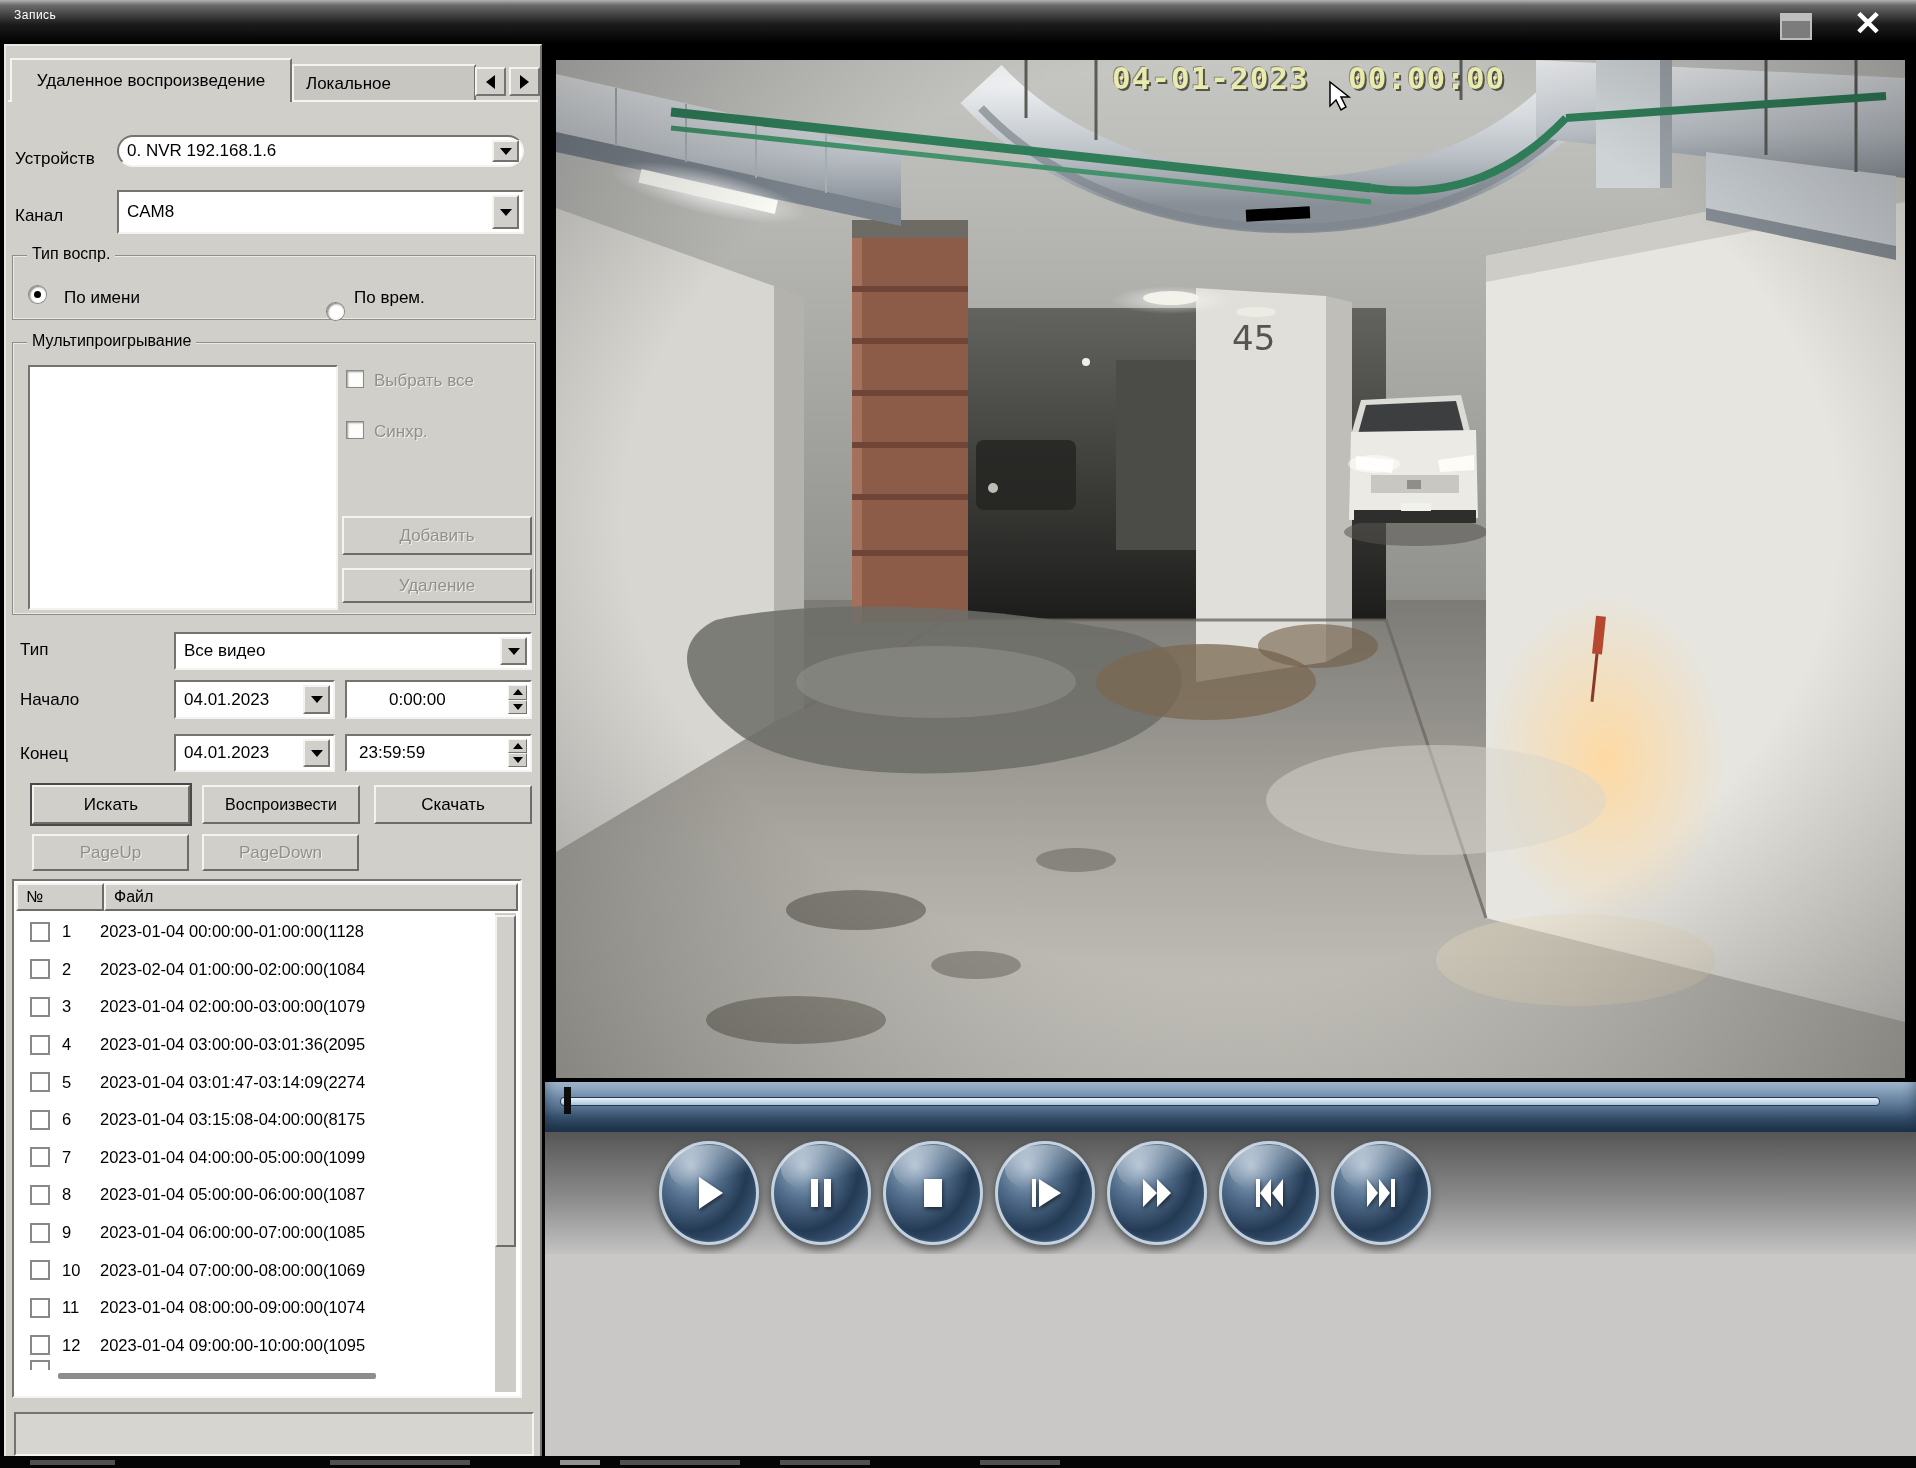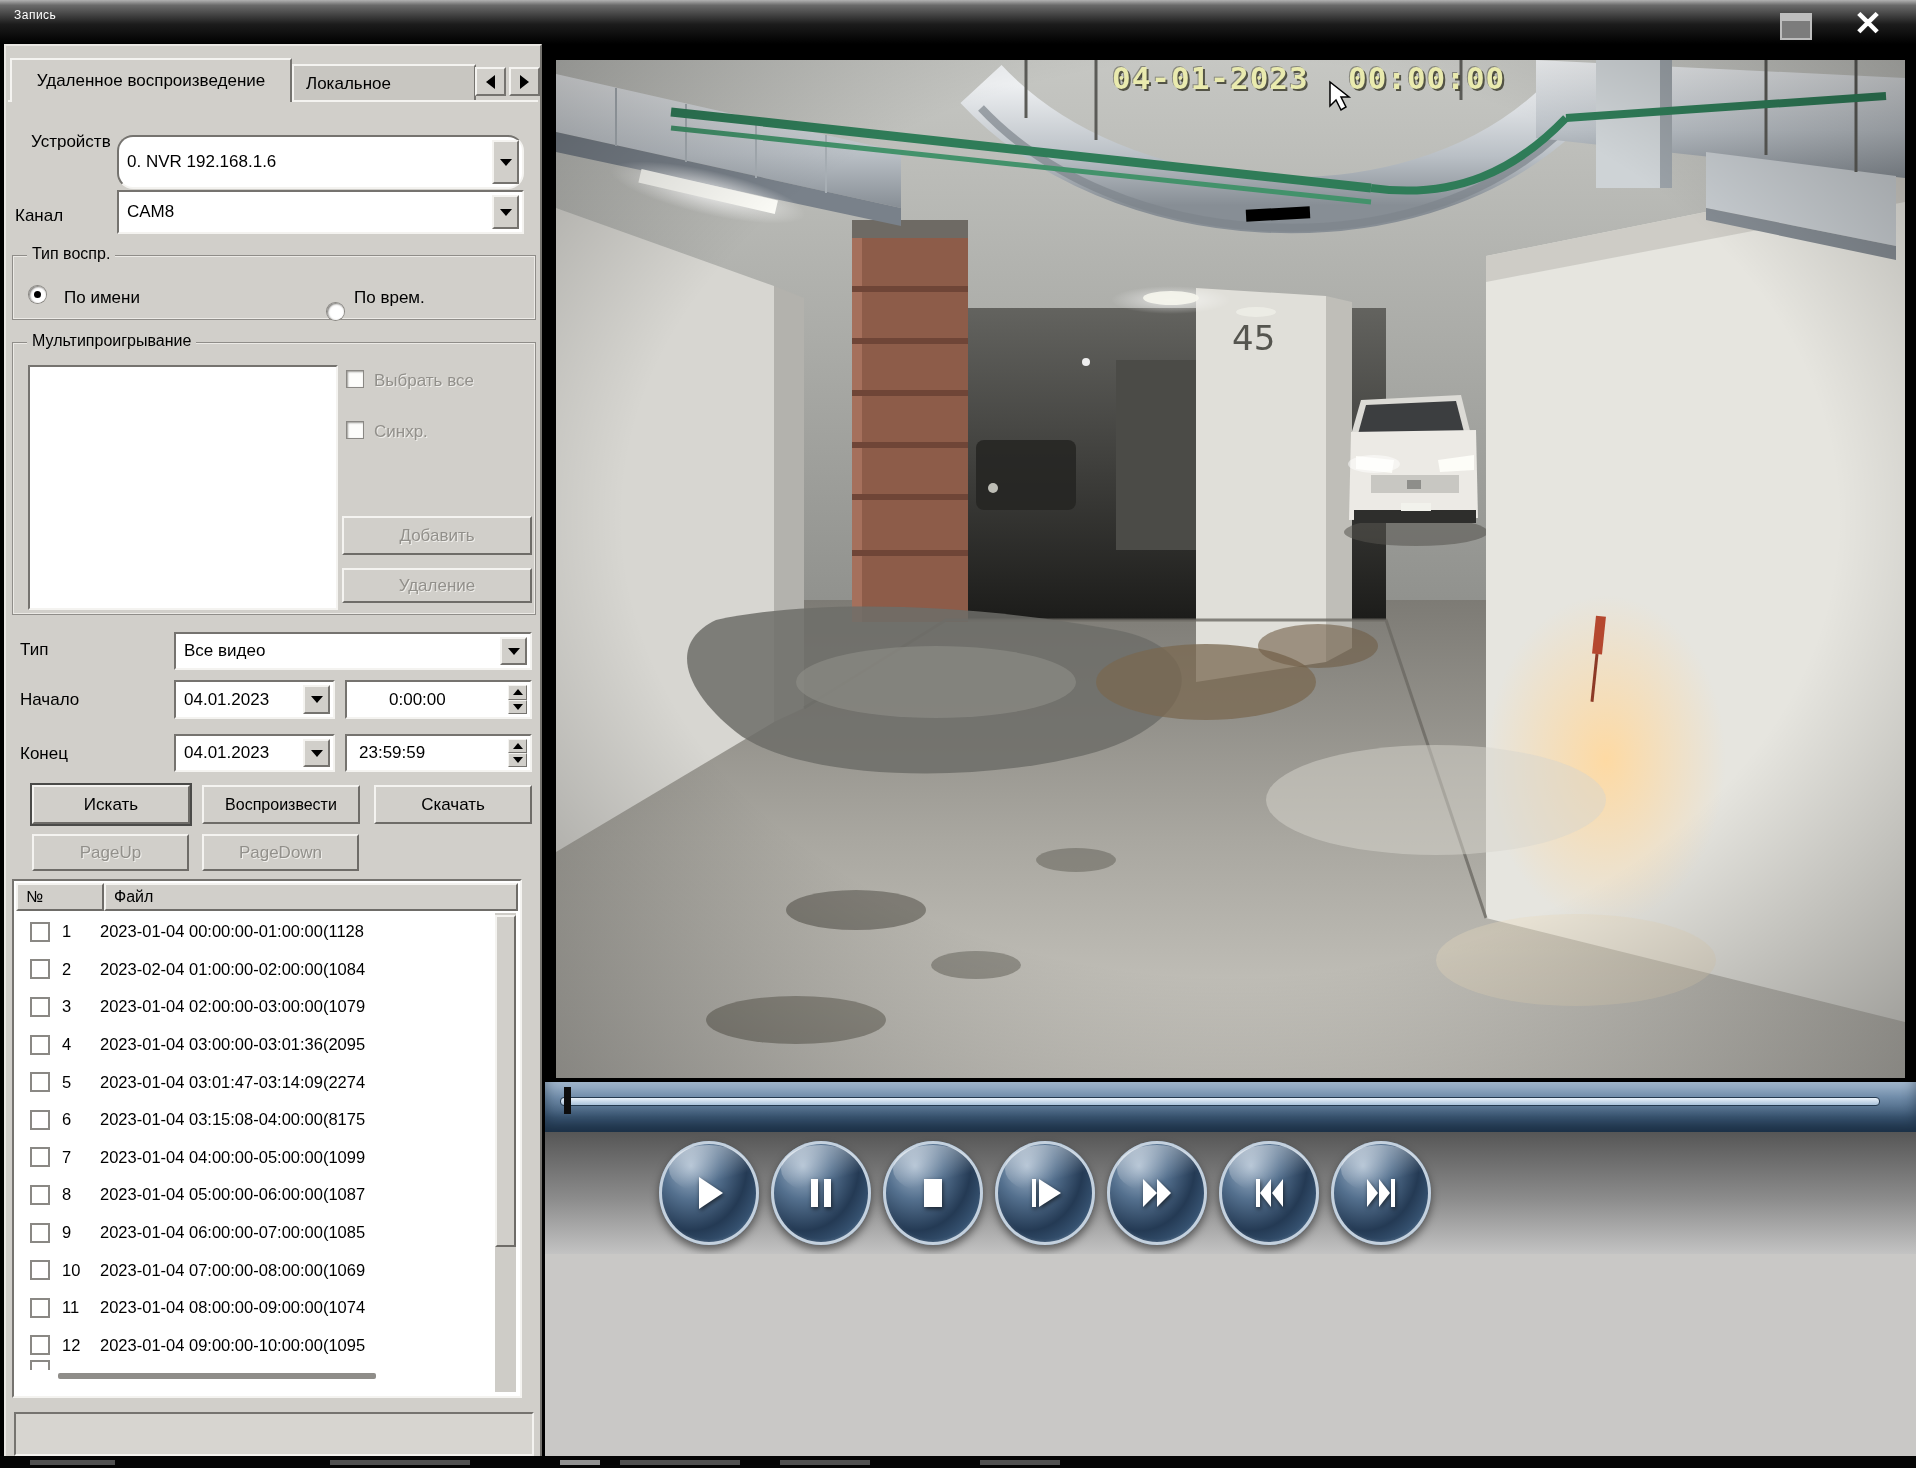--- a/index.html
+++ b/index.html
@@ -138,22 +138,22 @@
     <div class="abs tab active">
       <span>Удаленное воспроизведение</span>
     </div>
     <div class="abs tab-arrow" style="left:469px;">
         <i class="tri-left"></i>
       </div>
     <div class="abs tab-arrow" style="left:503px;">
         <i class="tri-right"></i>
       </div>
 
-    <div class="abs lbl" style="left:9px;top:82px;width:100px;margin-left:16px;">Устройств</div>
-    <div class="abs sunken combo" style="left:111px;top:89px;width:407px;height:54px;border-radius:16px;">
+    <div class="abs lbl" style="left:9px;top:99px;width:100px;">Устройств</div>
+    <div class="abs sunken combo" style="left:111px;top:89px;width:407px;height:32px;border-radius:16px;">
       <span class="val">0. NVR 192.168.1.6</span>
       <span class="dd-btn">
           <i class="tri-down"></i>
         </span>
     </div>
 
     <div class="abs lbl" style="left:9px;top:156px;width:90px;">Канал</div>
     <div class="abs sunken combo" style="left:111px;top:144px;width:407px;height:44px;">
       <span class="val">CAM8</span>
       <span class="dd-btn">

